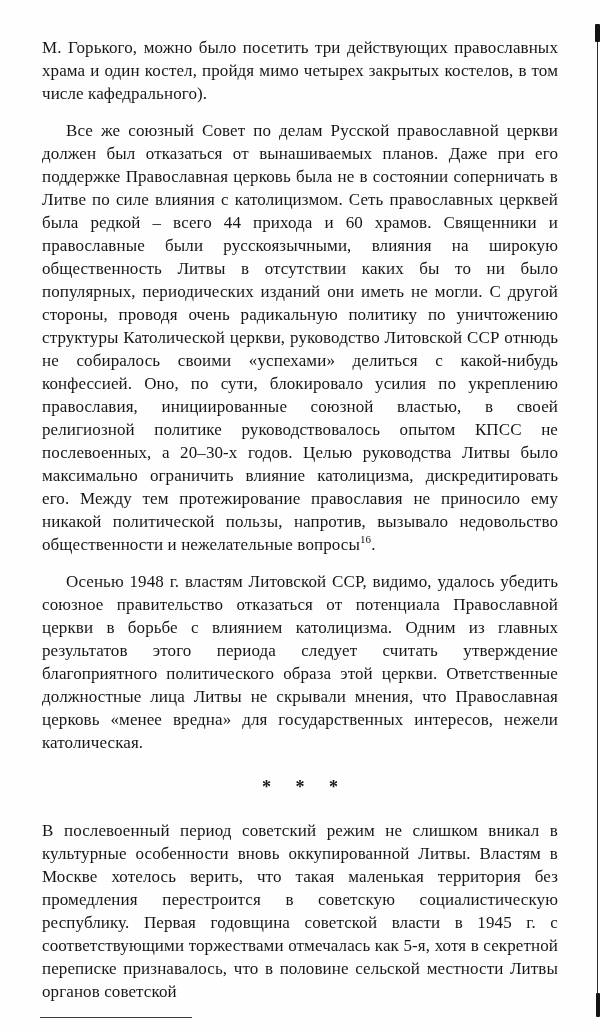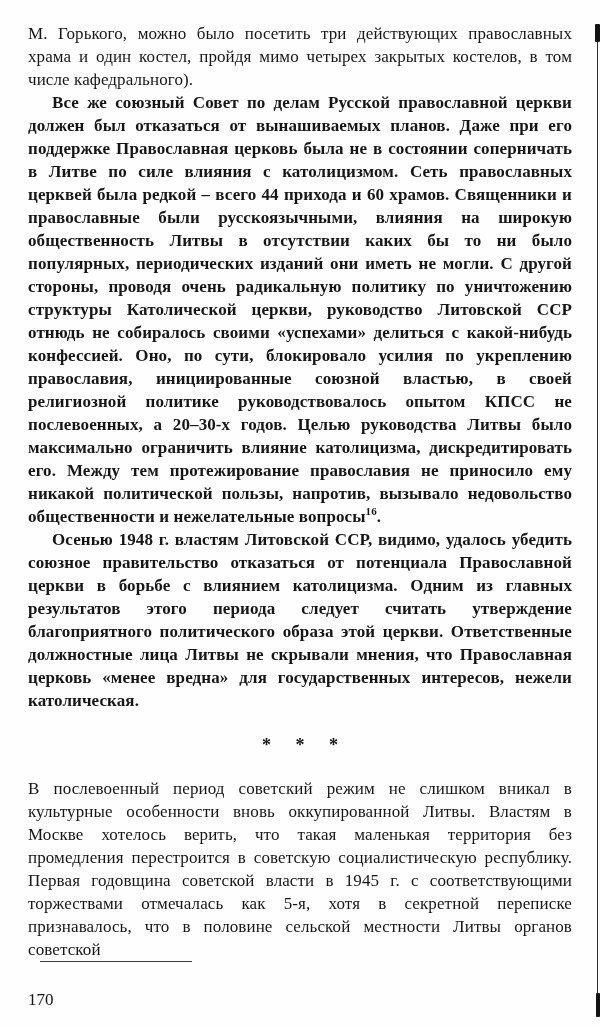--- a/index.html
+++ b/index.html
@@ -16,27 +16,26 @@
     color: #161616;
     font-family: "Liberation Serif", "DejaVu Serif", serif;
     font-size: 17px;
     line-height: 23px;
     padding: 22px 28px 24px 28px;
     display: flex;
     flex-direction: column;
     overflow: hidden;
   }
   .body-text p {
-    margin: 0;
+    margin: 14px;
     text-align: justify;
     letter-spacing: 0.1px;
   }
   .body-text p.indented {
     text-indent: 24px;
-    font-weight: bold;
   }
   sup.footnote-ref {
     font-size: 11px;
     line-height: 0;
     vertical-align: super;
   }
   .separator {
     text-align: center;
     margin: 22px 0 20px 0;
     font-size: 18px;

